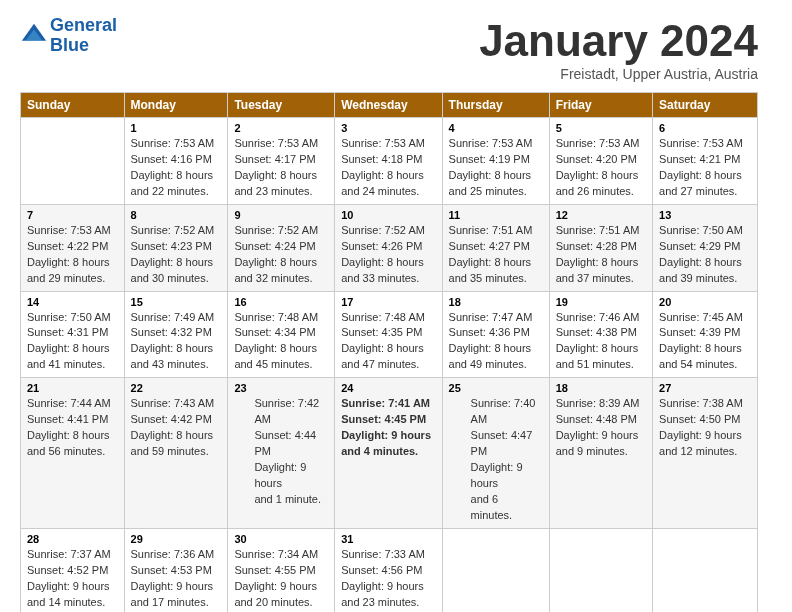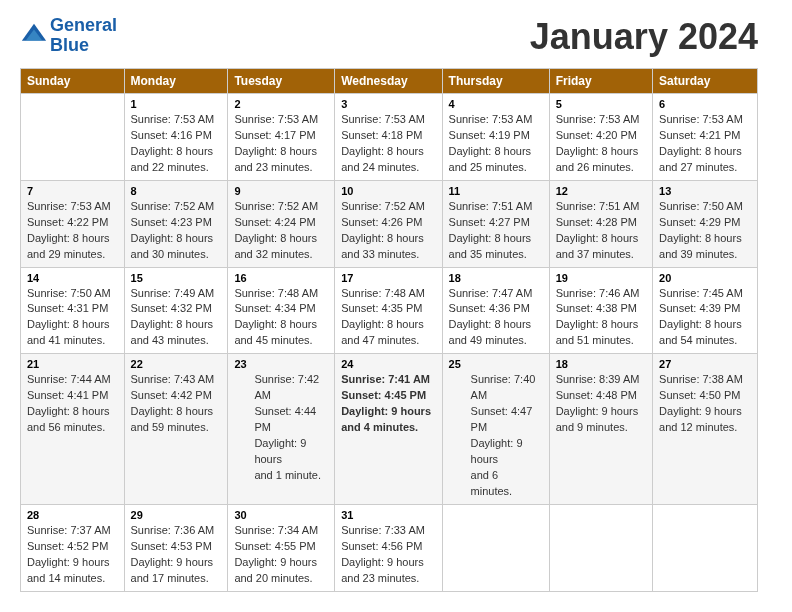--- a/index.html
+++ b/index.html
@@ -35,21 +35,21 @@
     }
     .logo-icon {
       width: 28px;
       height: 28px;
       margin-right: 2px;
     }
     .title-block {
       text-align: right;
     }
     .month-title {
-      font-size: 36px;
+      font-size: 44px;
       font-weight: bold;
       color: #333;
     }
     .location-title {
       font-size: 14px;
       color: #555;
     }
     table {
       width: 100%;
       border-collapse: collapse;
@@ -100,20 +100,21 @@
         <polygon points="15,2 28,20 2,20" fill="#1a5fa8"></polygon>
         <polygon points="15,8 24,20 6,20" fill="#4a9fd4" opacity="0.6"></polygon>
       </svg>
       <div class="logo-text">
         <span>General</span><br>
         <span style="color:#1a5fa8">Blue</span>
       </div>
     </div>
     <div class="title-block">
       <div class="month-title">January 2024</div>
+      <div class="location-title">Freistadt, Upper Austria, Austria</div>
     </div>
   </div>
 
   <table>
     <thead>
       <tr>
         <th>Sunday</th>
         <th>Monday</th>
         <th>Tuesday</th>
         <th>Wednesday</th>

